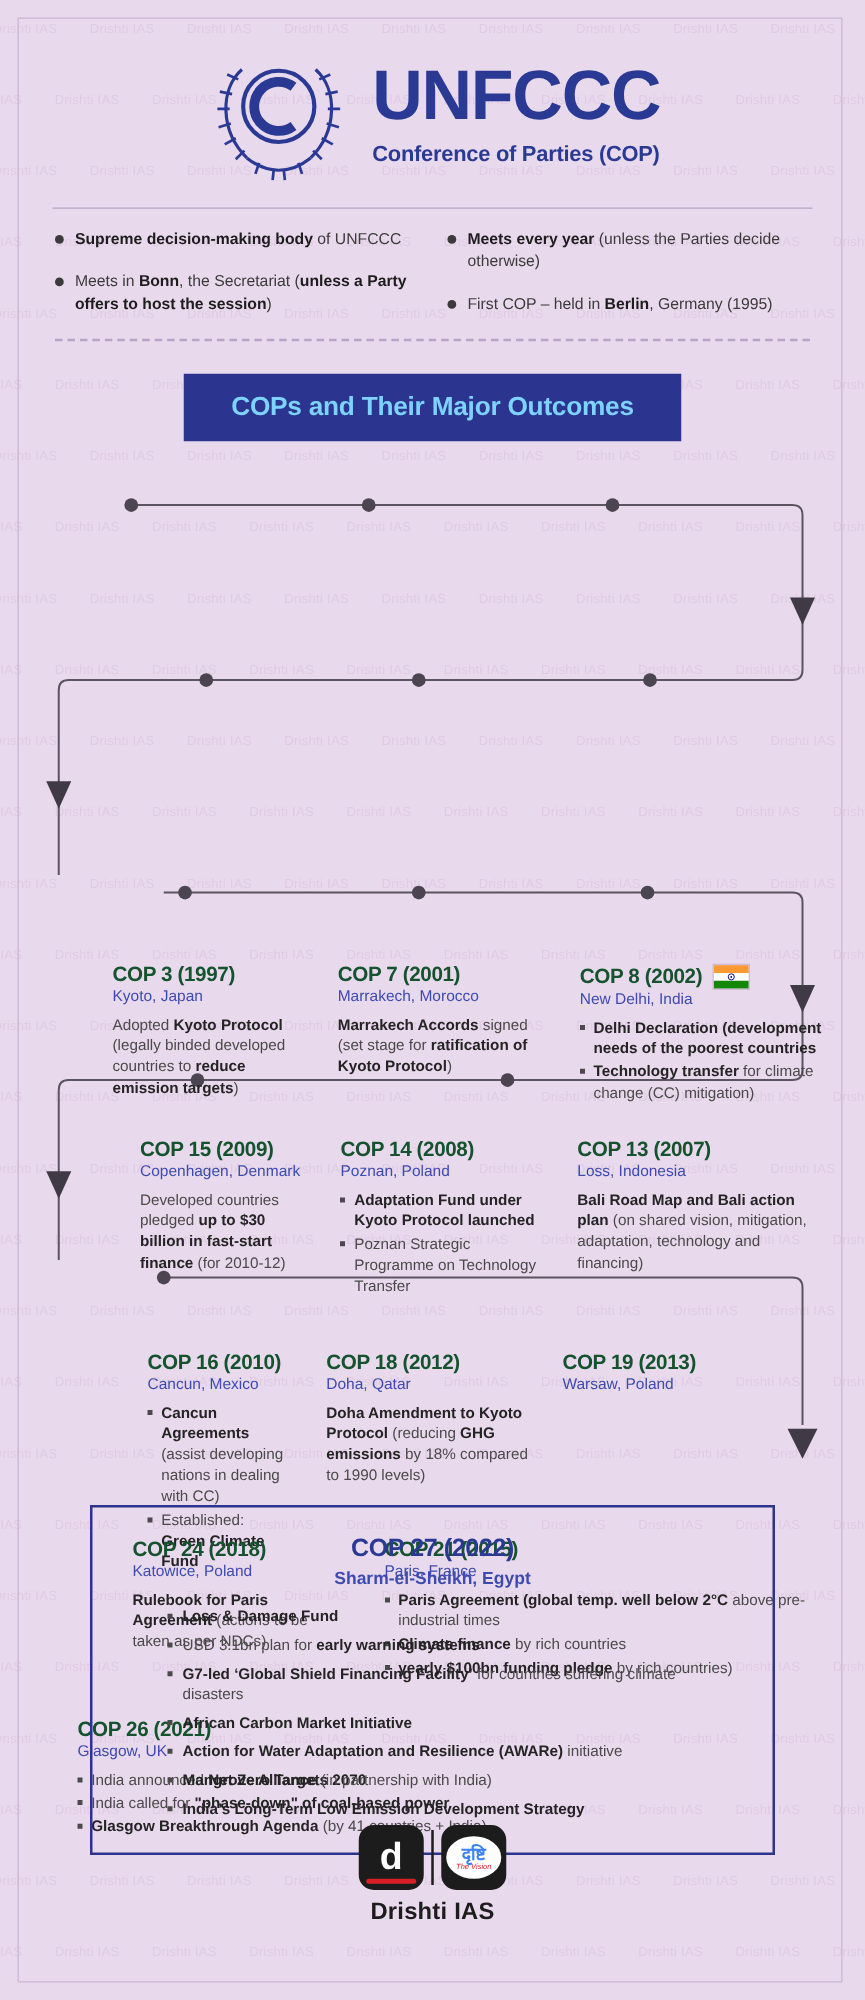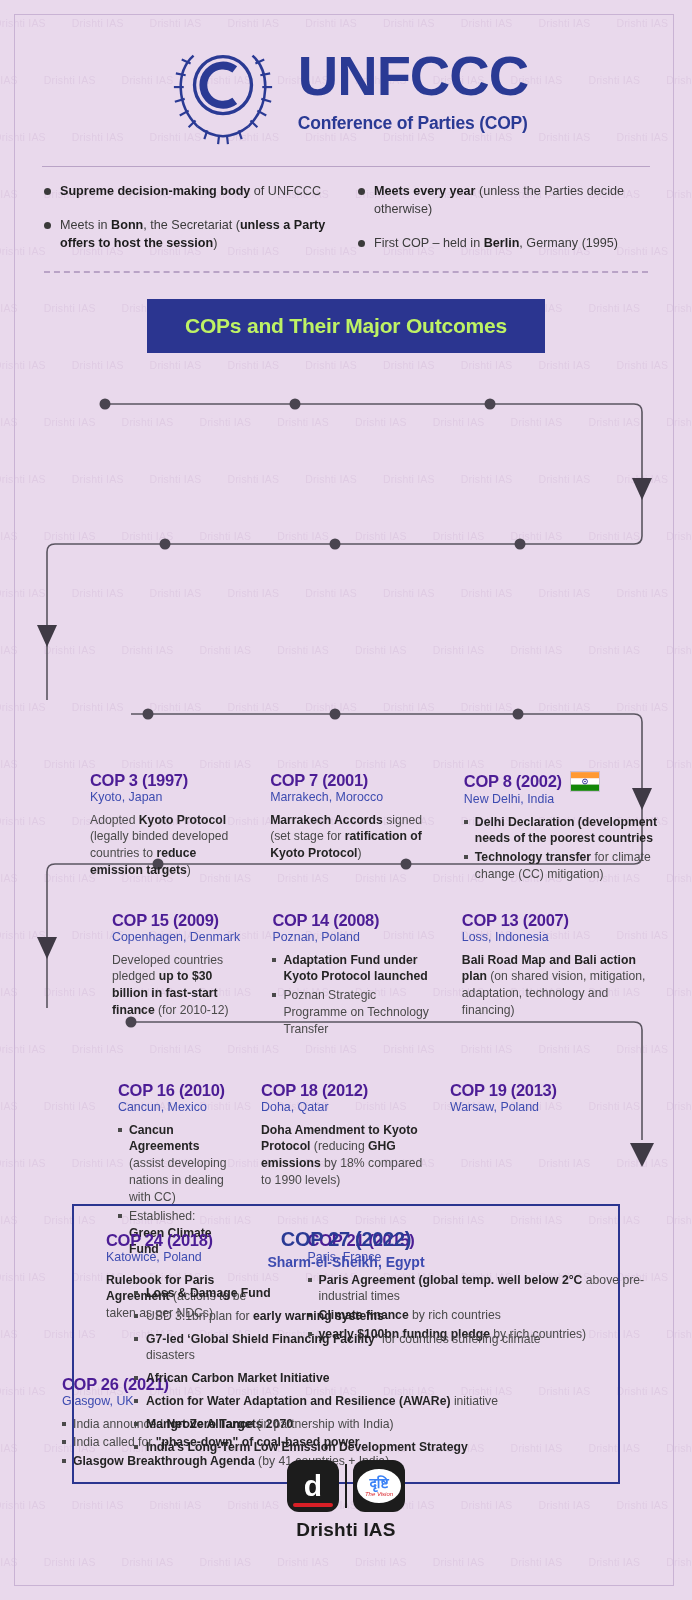--- a/index.html
+++ b/index.html
@@ -62,37 +62,37 @@
   }
   .fact b{color:#1d1d1d;}
   .dashed{
     margin:2px 44px 0 44px;
     border-top:2px dashed #b9a3c6;
   }
 
   
   .banner-wrap{display:flex;justify-content:center;margin-top:26px;}
   .banner{
-    background:#2b3590;color:#bef264;
+    background:#2b3590;color:#7dd3fc;
     font-size:21px;font-weight:bold;letter-spacing:-.2px;
     padding:15px 38px;
   }
 
   
   .flow{
     position:absolute;left:0;top:0;width:692px;height:1600px;
     z-index:1;pointer-events:none;
   }
 
   
   .rows{position:relative;z-index:3;margin-top:22px;}
   .row{display:flex;padding:0 34px;box-sizing:border-box;}
   .card{padding:0 10px;box-sizing:border-box;}
   .cop-title{
-    font-size:16.5px;font-weight:bold;color:#4c1d95;
+    font-size:16.5px;font-weight:bold;color:#14532d;
     letter-spacing:-.3px;line-height:1.15;
     display:flex;align-items:center;gap:8px;
   }
   .cop-place{
     font-size:12.4px;color:#3d4bb0;margin-top:0;font-weight:normal;
   }
   .cop-body{
     font-size:12.2px;color:#4a4a4a;line-height:1.38;margin-top:8px;
   }
   .cop-body b{color:#242424;}

